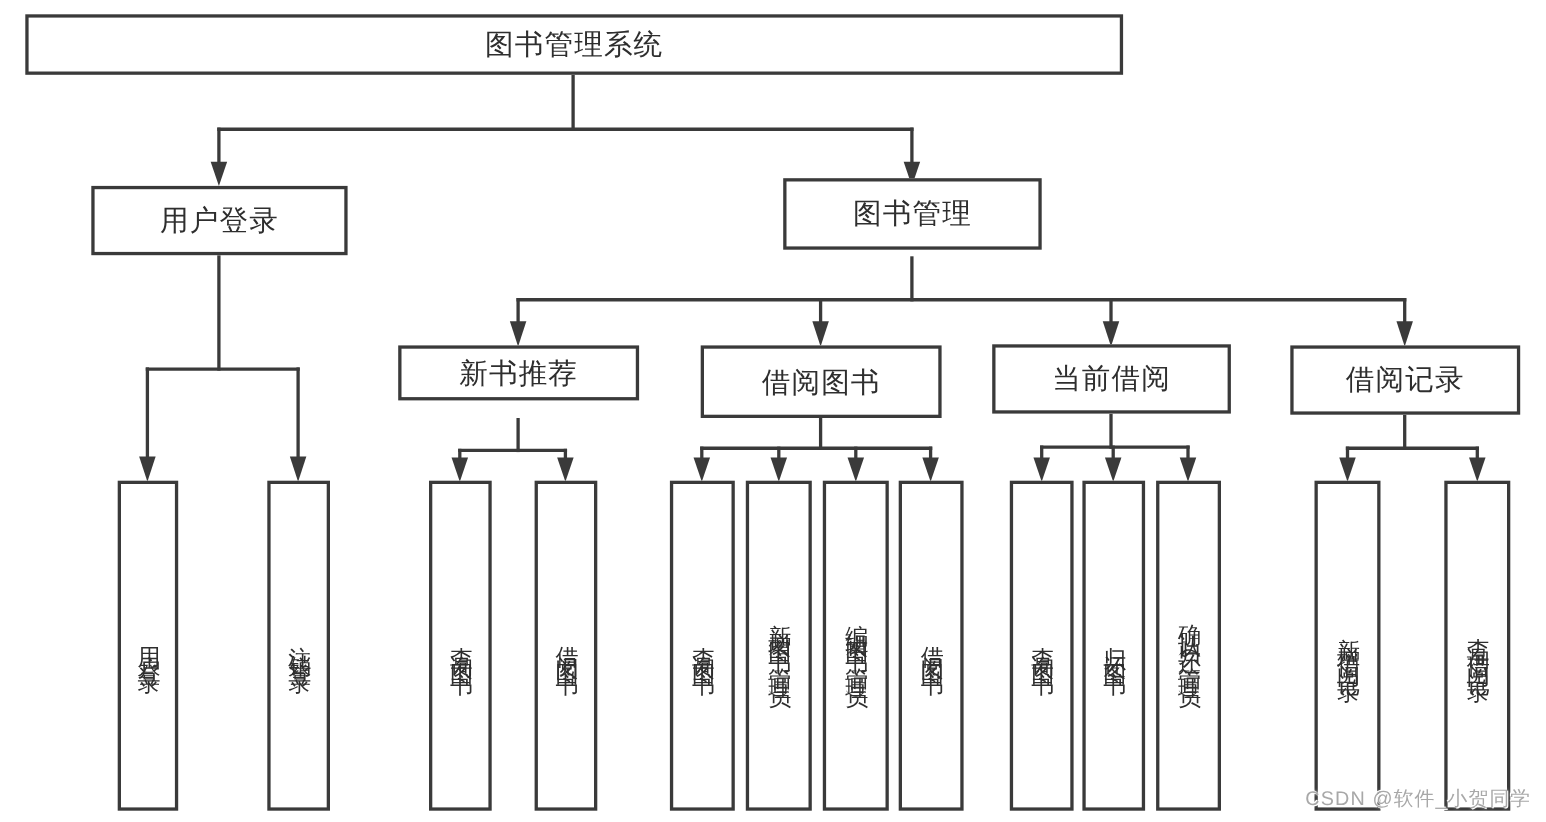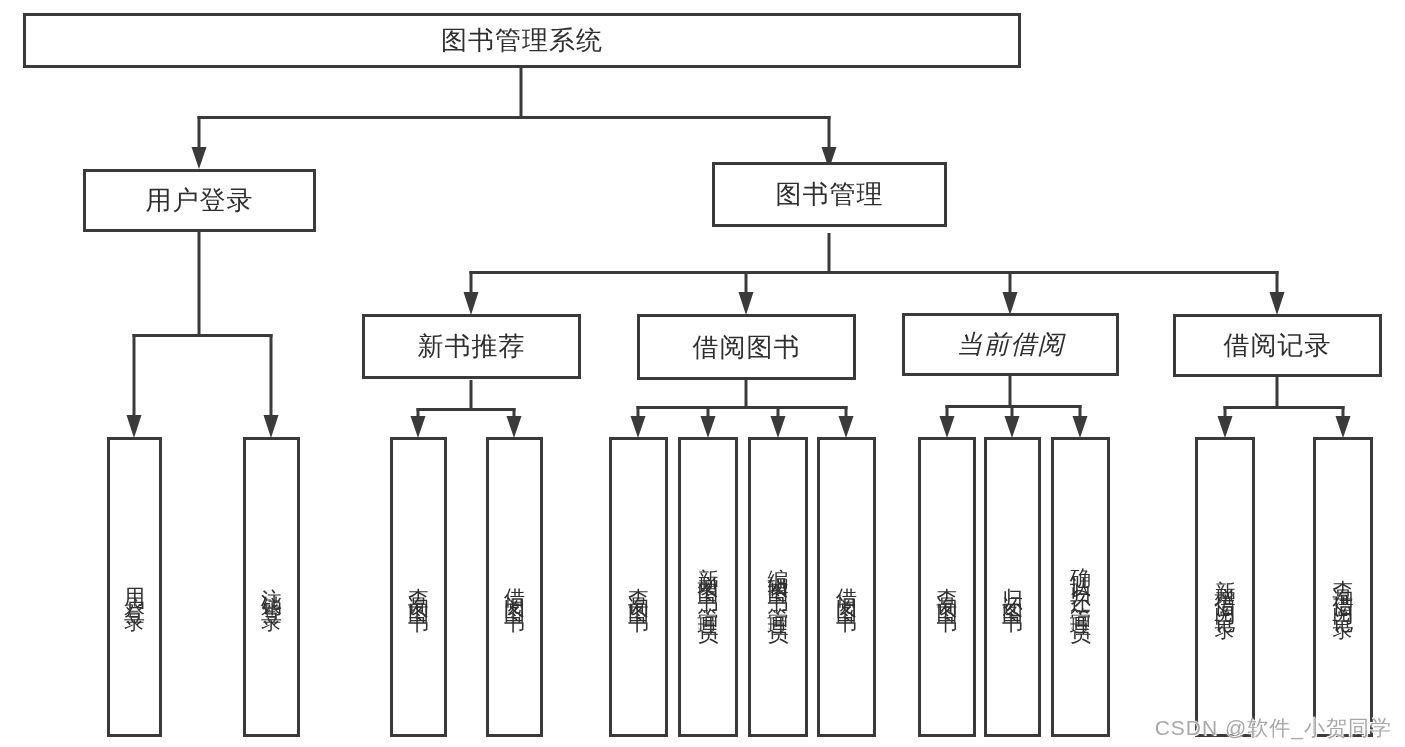--- a/index.html
+++ b/index.html
@@ -39,21 +39,21 @@
     text-orientation:mixed;
     font-size:21px;
     letter-spacing:8px;
     line-height:1.05;
     color:var(--ink);
     white-space:nowrap;
   }
   .watermark{
     position:absolute;z-index:3;
     right:13px;top:714px;
-    font-size:21px;
+    font-size:18px;
     color:var(--watermark);
     letter-spacing:1px;
     text-shadow:1px 1px 0 #ffffff,-1px -1px 0 #ffffff,0 0 3px #ffffff;
     white-space:nowrap;
   }
 </style>
 </head>
 <body>
 
 <div class="stage">
@@ -138,27 +138,27 @@
     <span>图书管理系统</span>
   </div>
 
   <div class="hbox" style="left:83px;top:169px;width:233px;height:63px;">
     <span>用户登录</span>
   </div>
   <div class="hbox" style="left:712px;top:162px;width:235px;height:65px;">
     <span>图书管理</span>
   </div>
 
-  <div class="hbox" style="left:362px;top:314px;width:219px;height:65px;">
+  <div class="hbox" style="left:362px;top:314px;width:219px;height:50px;">
     <span>新书推荐</span>
   </div>
   <div class="hbox" style="left:637px;top:314px;width:219px;height:66px;">
     <span>借阅图书</span>
   </div>
-  <div class="hbox" style="left:902px;top:313px;width:217px;height:63px;font-style:italic;">
+  <div class="hbox" style="left:902px;top:313px;width:217px;height:63px;">
     <span>当前借阅</span>
   </div>
   <div class="hbox" style="left:1173px;top:314px;width:209px;height:63px;">
     <span>借阅记录</span>
   </div>
 
   <div class="vbox" style="left:107px;top:437px;width:55px;height:300px;">
     <span>用户登录</span>
   </div>
   <div class="vbox" style="left:243px;top:437px;width:57px;height:300px;">

